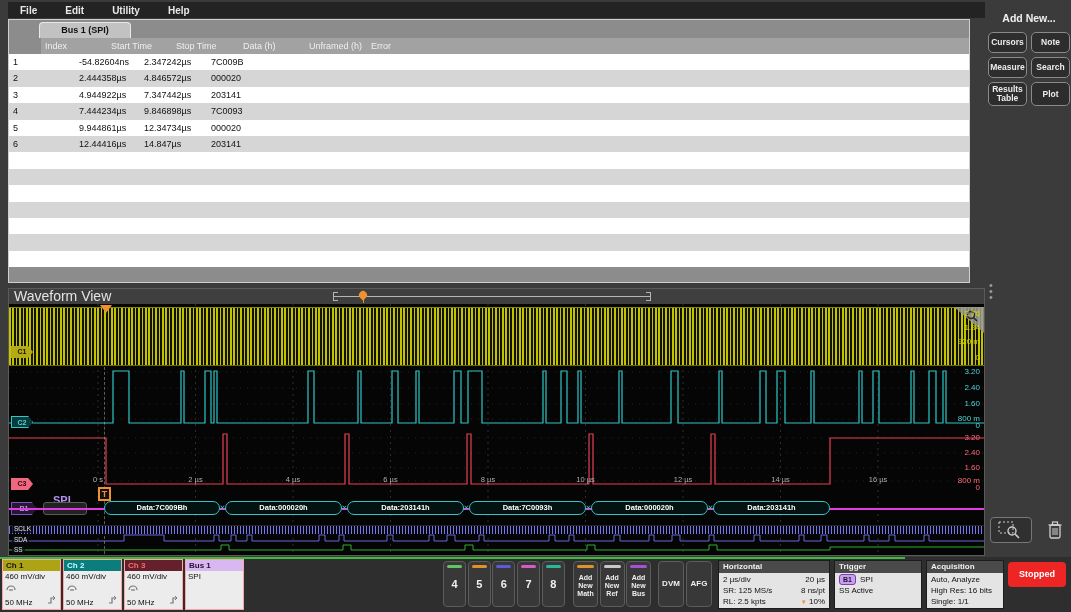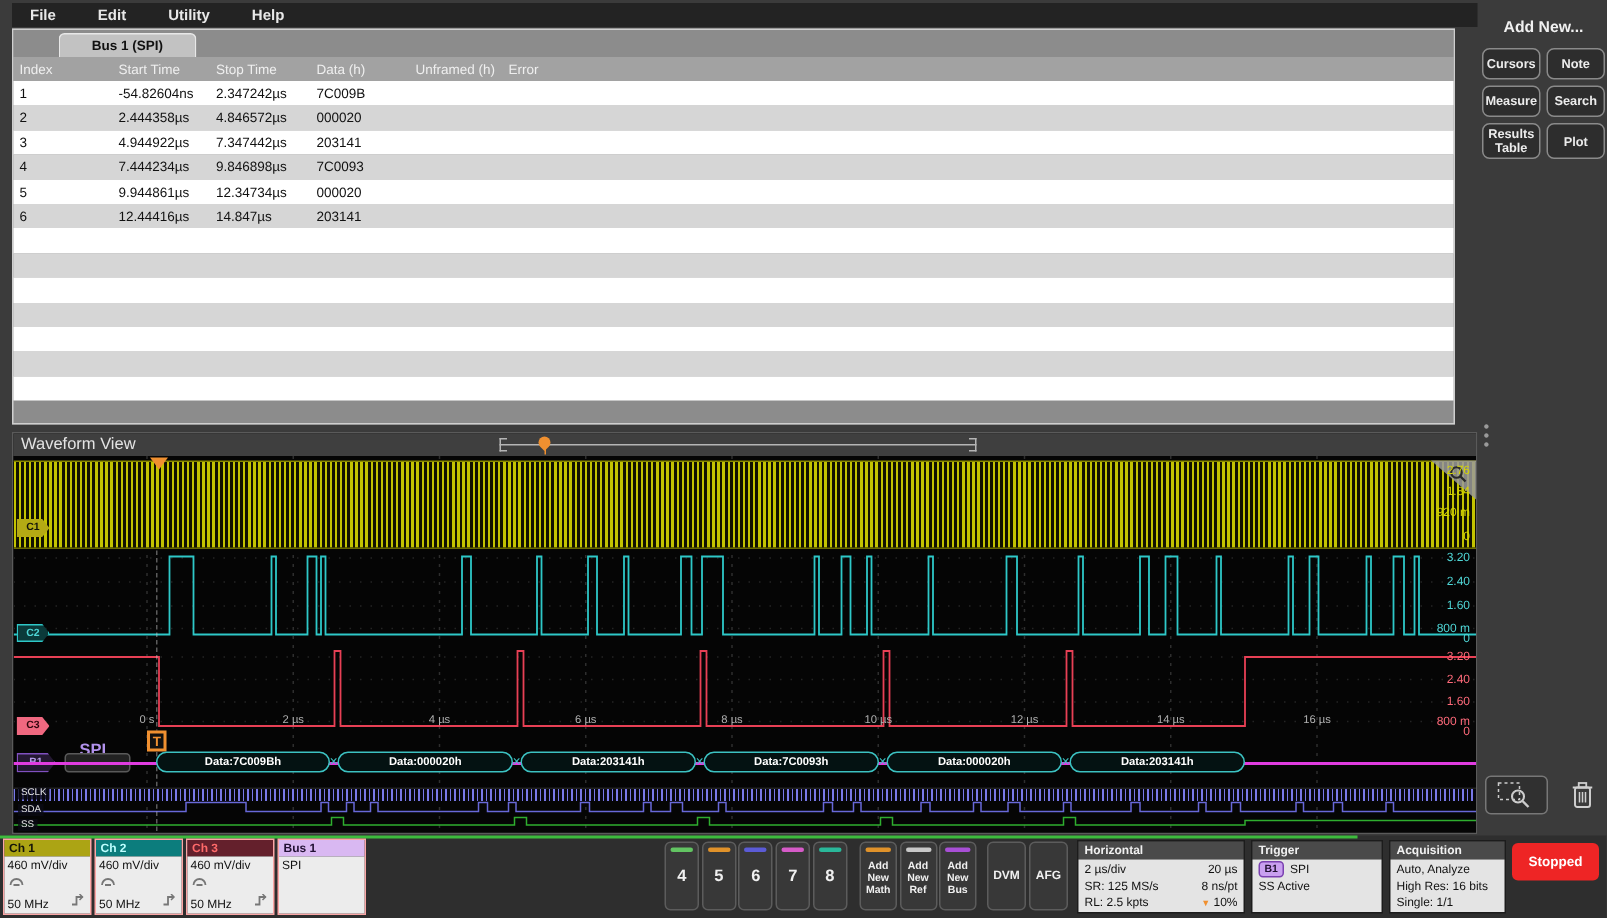--- a/index.html
+++ b/index.html
@@ -8,36 +8,36 @@
   .abs { position:absolute; }
   
   #menubar { left:8px; top:2px; width:977px; height:16px; background:#232323; display:flex; align-items:center; gap:28px; padding-left:12px; }
   .menu-item { color:#e8e8e8; font-size:10px; font-weight:bold; cursor:default; }
   
   #results-panel { left:8px; top:19px; width:962px; height:264px; background:#8c8c8c; border:1px solid #cfcfcf; }
   #results-title { height:16px; background:#3f3f3f; color:#e4e4e4; font-size:9.5px; line-height:16px; padding-left:5px; position:relative; }
   #results-close { position:absolute; right:8px; top:0; color:#cccccc; font-size:10px; line-height:16px; }
   #tab-strip { height:18px; background:#8c8c8c; position:relative; }
   #bus-tab { position:absolute; left:30px; top:2px; width:92px; height:16px; background:#c2c2c2; border:1px solid #e8e8e8; border-bottom:none; border-radius:4px 4px 0 0; color:#111; font-size:9px; font-weight:bold; text-align:center; line-height:15px; }
-  #table-header { height:16px; background:#a2a2a2; display:grid; grid-template-columns:66px 65px 67px 66px 62px auto; color:#efefef; font-size:9px; line-height:16px; }
+  #table-header { height:16px; background:#a2a2a2; display:grid; grid-template-columns:66px 65px 67px 66px 62px auto; color:#efefef; font-size:9px; line-height:16px;margin-left:32px; }
   #table-header div { padding-left:4px; }
   #table-body .t-row { height:16.4px; display:grid; grid-template-columns:66px 65px 67px 66px 62px auto; font-size:9px; line-height:16.4px; color:#111; }
   .t-row.odd { background:#ffffff; } .t-row.even { background:#d6d6d6; }
   .t-row div { padding-left:4px; white-space:nowrap; overflow:hidden; }
   
   #sidebar { left:987px; top:0; width:84px; height:557px; }
   #addnew-title { text-align:center; color:#f0f0f0; font-size:10.5px; font-weight:bold; margin-top:12px; }
   #addnew-grid { display:grid; grid-template-columns:39px 39px; gap:4px 4px; justify-content:center; margin-top:8px; }
   .side-btn { background:#2d2d2d; border:1px solid #8a8a8a; border-radius:5px; color:#ececec; font-size:8.5px; font-weight:bold; min-height:21px; display:flex; align-items:center; justify-content:center; text-align:center; line-height:9px; padding:2px 1px; cursor:pointer; }
   #panel-handle { position:absolute; left:989px; top:282px; color:#9a9a9a; font-size:11px; letter-spacing:0; line-height:6px; }
   #zoom-tool-btn { position:absolute; left:990px; top:517px; width:42px; height:26px; background:#303030; border:1px solid #777; border-radius:4px; display:flex; align-items:center; justify-content:center; }
   #trash-btn { position:absolute; left:1042px; top:517px; width:26px; height:26px; display:flex; align-items:center; justify-content:center; }
   
   #wave-panel { left:8px; top:288px; width:977px; height:268px; border:1px solid #5a5a5a; background:#060606; }
-  #wave-title { height:15px; background:#3f3f3f; color:#e4e4e4; font-size:11px; line-height:15px; padding-left:5px; position:relative; }
+  #wave-title { height:15px; background:#3f3f3f; color:#e4e4e4; font-size:14px; line-height:15px; padding-left:5px; position:relative; }
   #nav-line { position:absolute; left:324px; top:7px; width:318px; height:1px; background:#b5b5b5; }
   .nav-bracket { position:absolute; top:3px; width:5px; height:9px; border-top:1px solid #b5b5b5; border-bottom:1px solid #b5b5b5; }
   #nav-bl { left:324px; border-left:1px solid #b5b5b5; }
   #nav-br { left:637px; border-right:1px solid #b5b5b5; }
   #nav-pin { position:absolute; left:350px; top:2px; width:8px; height:8px; background:#f09030; border-radius:50% 50% 50% 0; transform:rotate(-45deg); }
   #nav-pin-stem { position:absolute; left:353.5px; top:9px; width:1px; height:5px; background:#f09030; }
   #wave-area { position:absolute; left:0; top:15px; width:975px; height:251px; background:#050505; overflow:hidden; }
   #ch1-band { position:absolute; left:0px; top:3px; width:975px; height:59px;
     background:repeating-linear-gradient(90deg,#c3c300 0 1.6px,#121200 1.6px 3.4px);
     border-top:1px solid #8a8a00; border-bottom:1px solid #6a6a00; }

